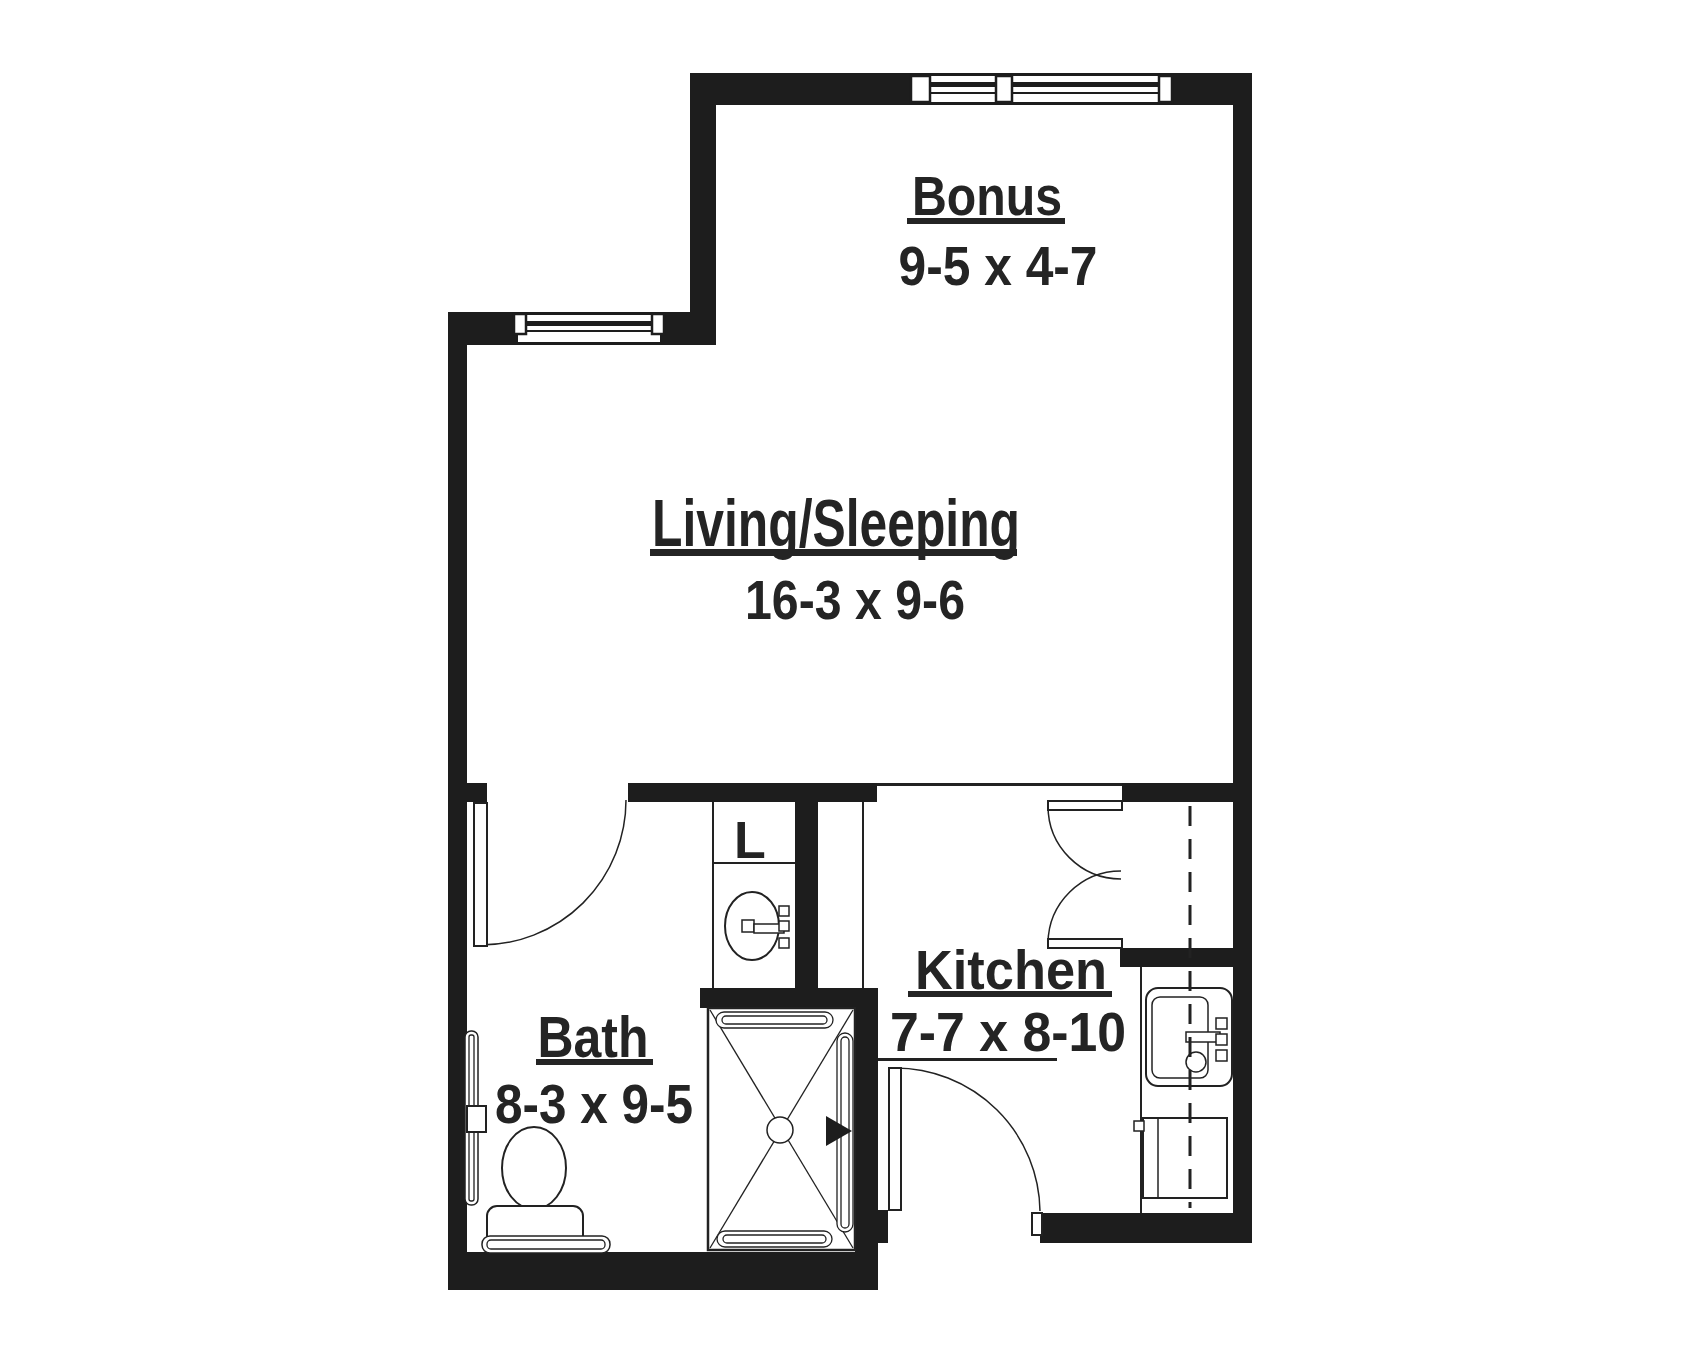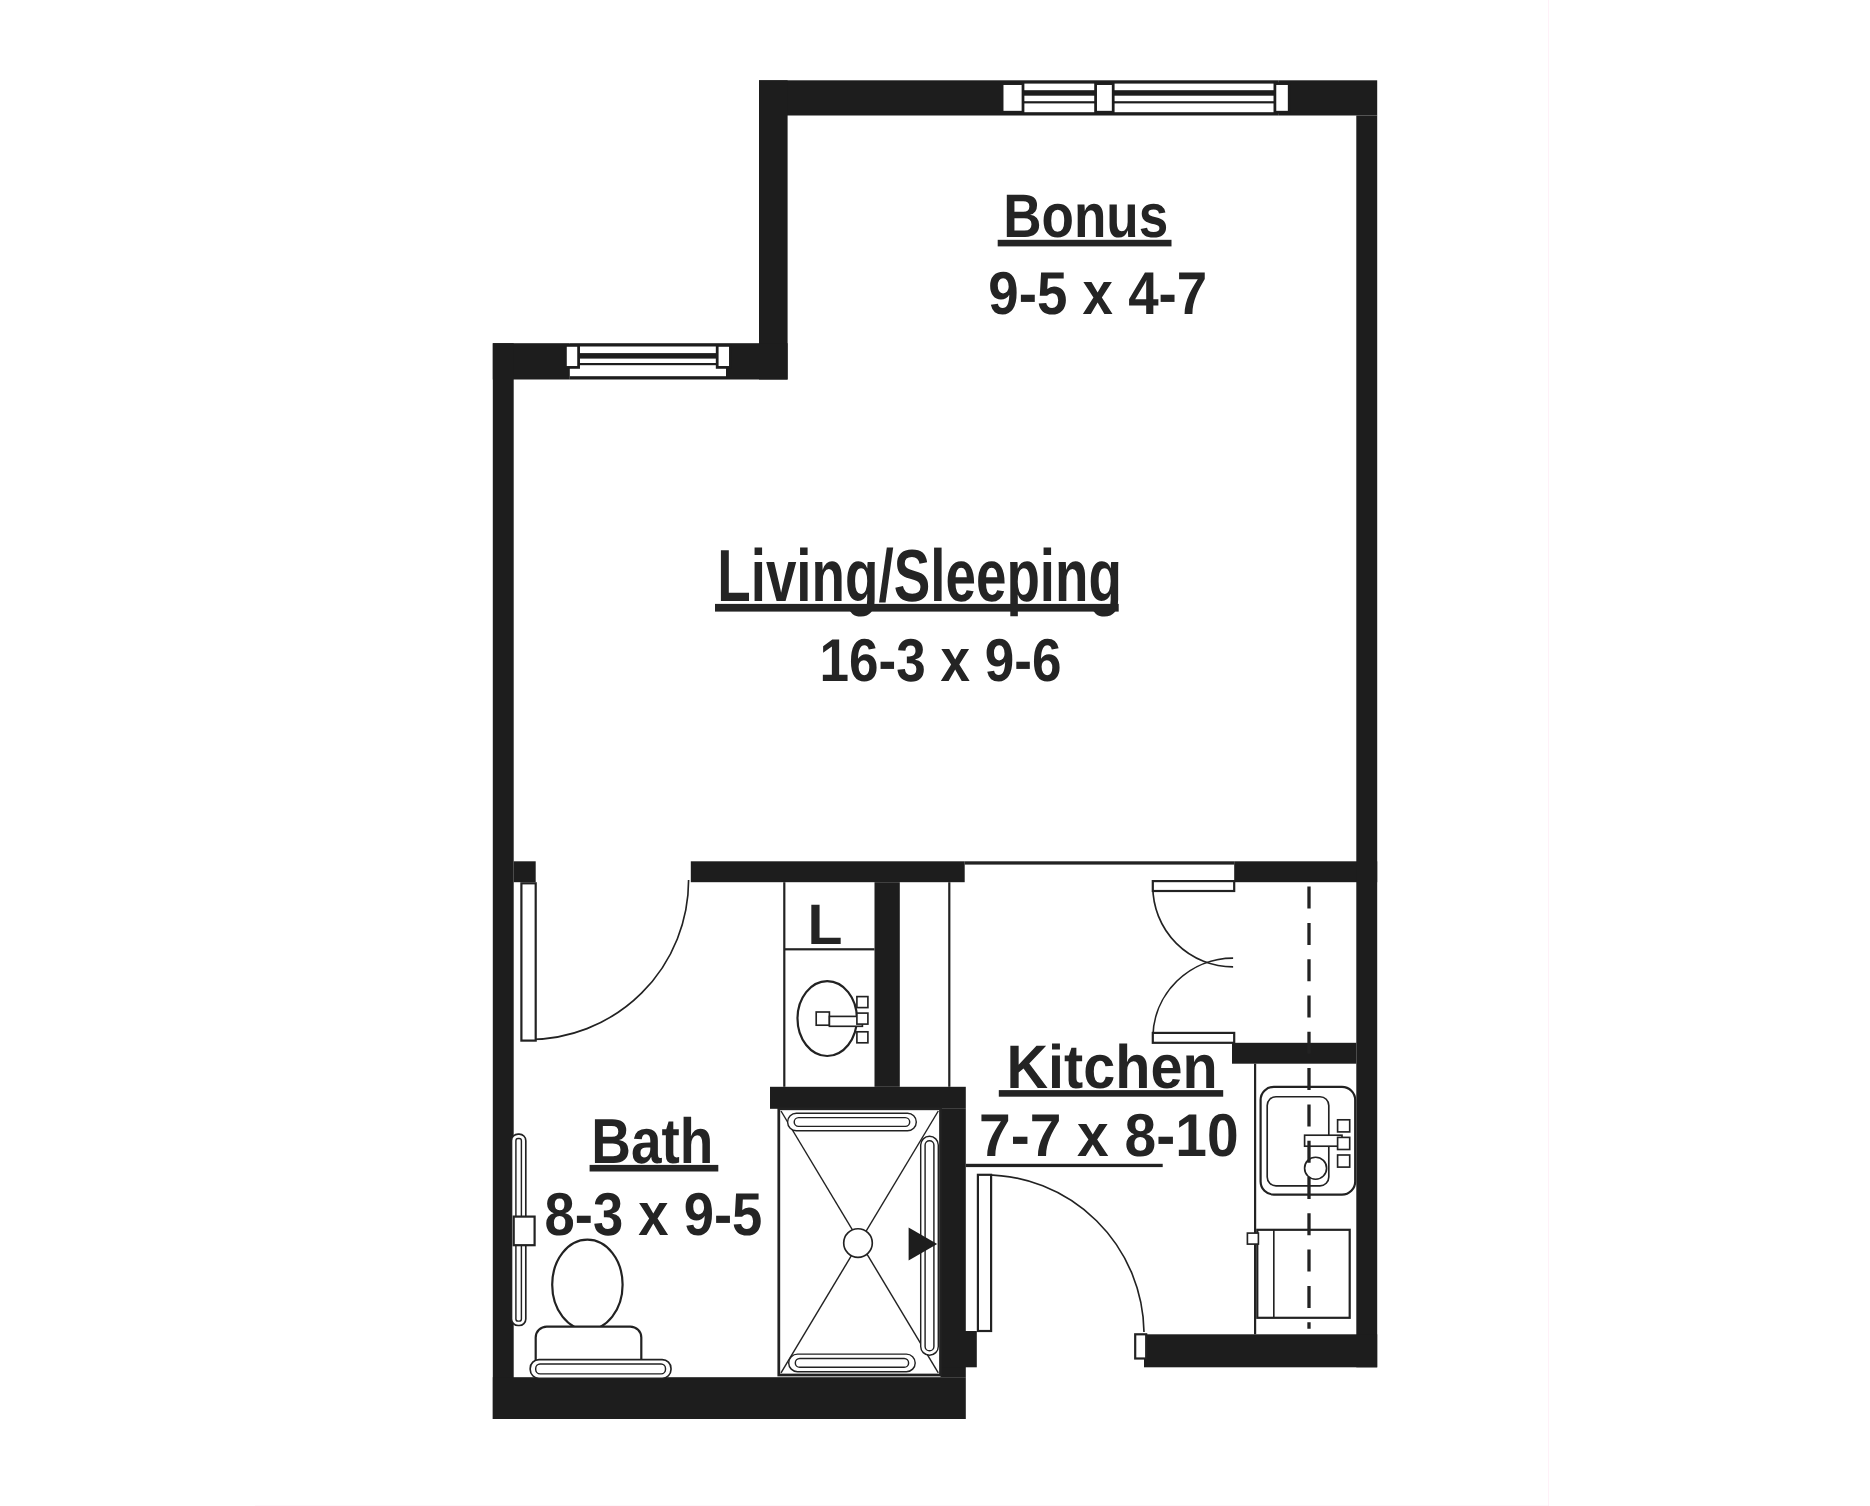--- a/index.html
+++ b/index.html
@@ -1,16 +1,16 @@
 <!DOCTYPE html>
 <html><head>
 <meta charset="utf-8">
 <style>
   html,body{margin:0;padding:0;background:#ffffff;}
-  .stage{position:relative;width:1408px;height:1369px;background:#f9a8d4;overflow:hidden;}
+  .stage{position:relative;width:1408px;height:1369px;background:#5eead4;overflow:hidden;}
   svg{position:absolute;left:0;top:0;}
   text{font-family:"Liberation Sans","DejaVu Sans",sans-serif;font-weight:600;}
 </style>
 </head>
 <body>
 
 <div class="stage">
 <svg width="1700" height="1369" viewBox="0 0 1700 1369">
 
   <rect x="0" y="0" width="1700" height="1369" fill="#ffffff"></rect>

